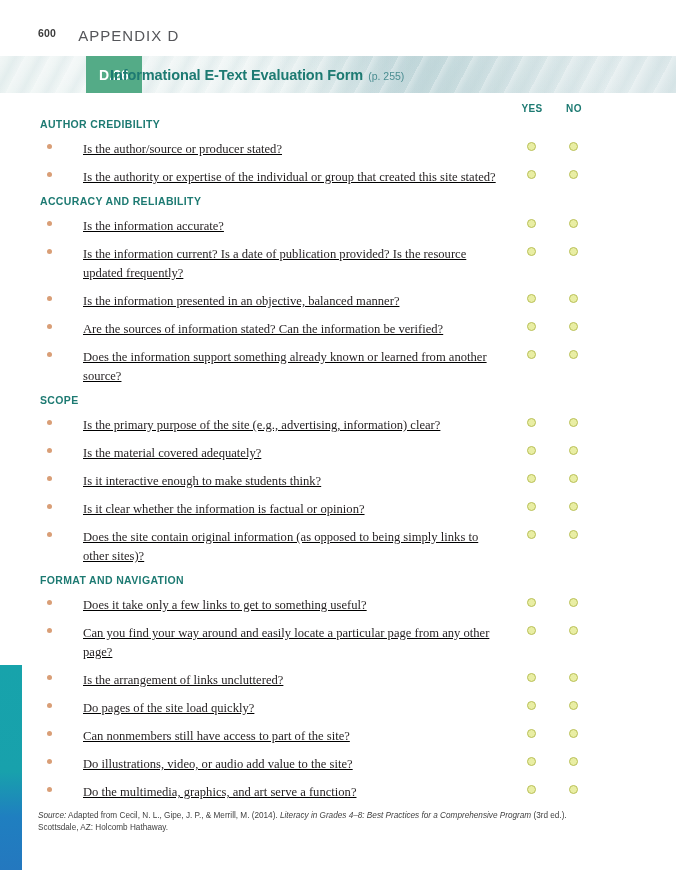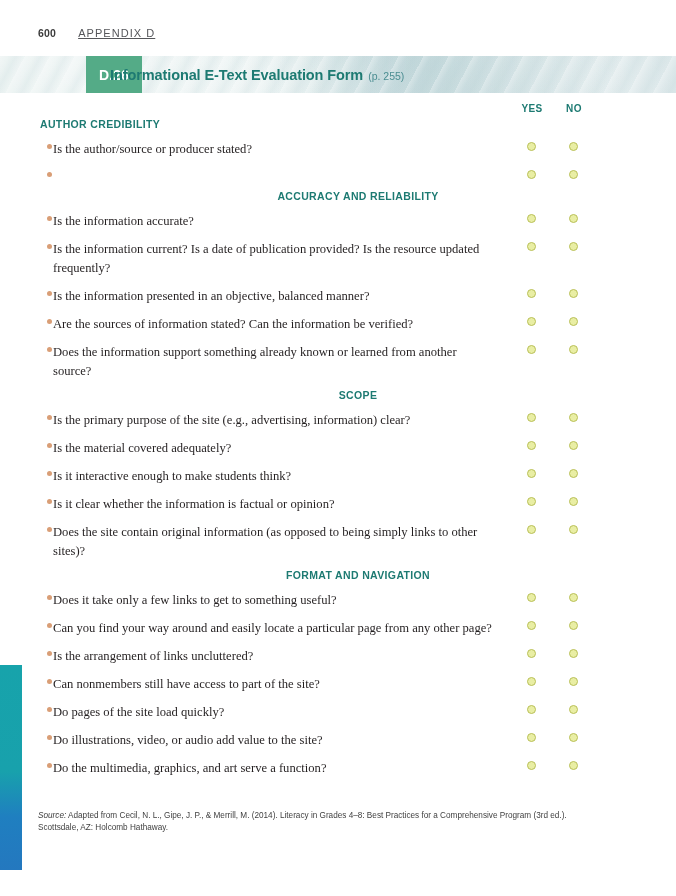--- a/index.html
+++ b/index.html
@@ -26,25 +26,24 @@
   }
   .folio {
     font-family: "Liberation Sans", sans-serif;
     font-size: 10.5px;
     font-weight: 700;
     color: #3c3c3c;
     letter-spacing: 0.2px;
   }
   .running-title {
     font-family: "Liberation Sans", sans-serif;
-    font-size: 11px;
+    font-size: 15px;
     font-weight: 400;
     color: #55565a;
     letter-spacing: 1.05px;
-    text-decoration: underline;
   }
 
   
   .header-band {
     position: absolute;
     top: 56px;
     left: 0;
     width: 676px;
     height: 37px;
     background:
@@ -141,28 +140,29 @@
   }
   .section { margin-bottom: 0; }
   .section-title {
     color: #1d7a72;
     font-size: 10.5px;
     font-weight: 700;
     letter-spacing: 0.35px;
     padding-left: 40px;
     margin-bottom: 9px;
   }
-  .section + .section .section-title { margin-top: 8px; text-align: center; }
+  .section + .section .section-title { margin-top: 8px; }
 
   .item {
     position: relative;
-    padding-left: 53px;
+    padding-left: 83px;
     padding-right: 180px;
     margin-bottom: 9px;
     min-height: 14px;
+    text-decoration: underline;
   }
   .bullet {
     position: absolute;
     left: 47px;
     top: 5px;
     width: 5px;
     height: 5px;
     border-radius: 50%;
     background: #d99e76;
   }
@@ -197,21 +197,21 @@
     position: absolute;
     top: 810px;
     left: 38px;
     width: 556px;
     font-family: "Liberation Sans", sans-serif;
     font-size: 8.2px;
     line-height: 12px;
     color: #3f3f3f;
   }
   .source-note .lbl { font-style: italic; }
-  .source-note .ital { }
+  .source-note .ital { font-style: italic; }
 </style>
 </head>
 <body>
 
 <div class="running-head">
   <span class="folio">600</span>
   <span class="running-title">APPENDIX D</span>
 </div>
 
 <div class="header-band">
@@ -232,21 +232,21 @@
   <span class="col-head no">NO</span>
 </div>
 
 <div class="form-body" id="form-body">
     <div class="section">
       <div class="section-title">AUTHOR CREDIBILITY</div>
       <div class="item"><span class="bullet"></span><span class="item-text">Is the author/source or producer stated?</span><span class="circles">
           <span class="circle yes"></span>
           <span class="circle no"></span>
         </span></div>
-      <div class="item"><span class="bullet"></span><span class="circles">
+      <div class="item"><span class="bullet"></span><span class="item-text">Is the authority or expertise of the individual or group that created this site stated?</span><span class="circles">
           <span class="circle yes"></span>
           <span class="circle no"></span>
         </span></div>
     </div>
     <div class="section">
       <div class="section-title">ACCURACY AND RELIABILITY</div>
       <div class="item"><span class="bullet"></span><span class="item-text">Is the information accurate?</span><span class="circles">
           <span class="circle yes"></span>
           <span class="circle no"></span>
         </span></div>
@@ -297,25 +297,25 @@
           <span class="circle no"></span>
         </span></div>
       <div class="item"><span class="bullet"></span><span class="item-text">Can you find your way around and easily locate a particular page from any other page?</span><span class="circles">
           <span class="circle yes"></span>
           <span class="circle no"></span>
         </span></div>
       <div class="item"><span class="bullet"></span><span class="item-text">Is the arrangement of links uncluttered?</span><span class="circles">
           <span class="circle yes"></span>
           <span class="circle no"></span>
         </span></div>
+      <div class="item"><span class="bullet"></span><span class="item-text">Do pages of the site load quickly?</span><span class="circles">
+          <span class="circle yes"></span>
+          <span class="circle no"></span>
+        </span></div>
       <div class="item"><span class="bullet"></span><span class="item-text">Can nonmembers still have access to part of the site?</span><span class="circles">
-          <span class="circle yes"></span>
-          <span class="circle no"></span>
-        </span></div>
-      <div class="item"><span class="bullet"></span><span class="item-text">Do pages of the site load quickly?</span><span class="circles">
           <span class="circle yes"></span>
           <span class="circle no"></span>
         </span></div>
       <div class="item"><span class="bullet"></span><span class="item-text">Do illustrations, video, or audio add value to the site?</span><span class="circles">
           <span class="circle yes"></span>
           <span class="circle no"></span>
         </span></div>
       <div class="item"><span class="bullet"></span><span class="item-text">Do the multimedia, graphics, and art serve a function?</span><span class="circles">
           <span class="circle yes"></span>
           <span class="circle no"></span>

